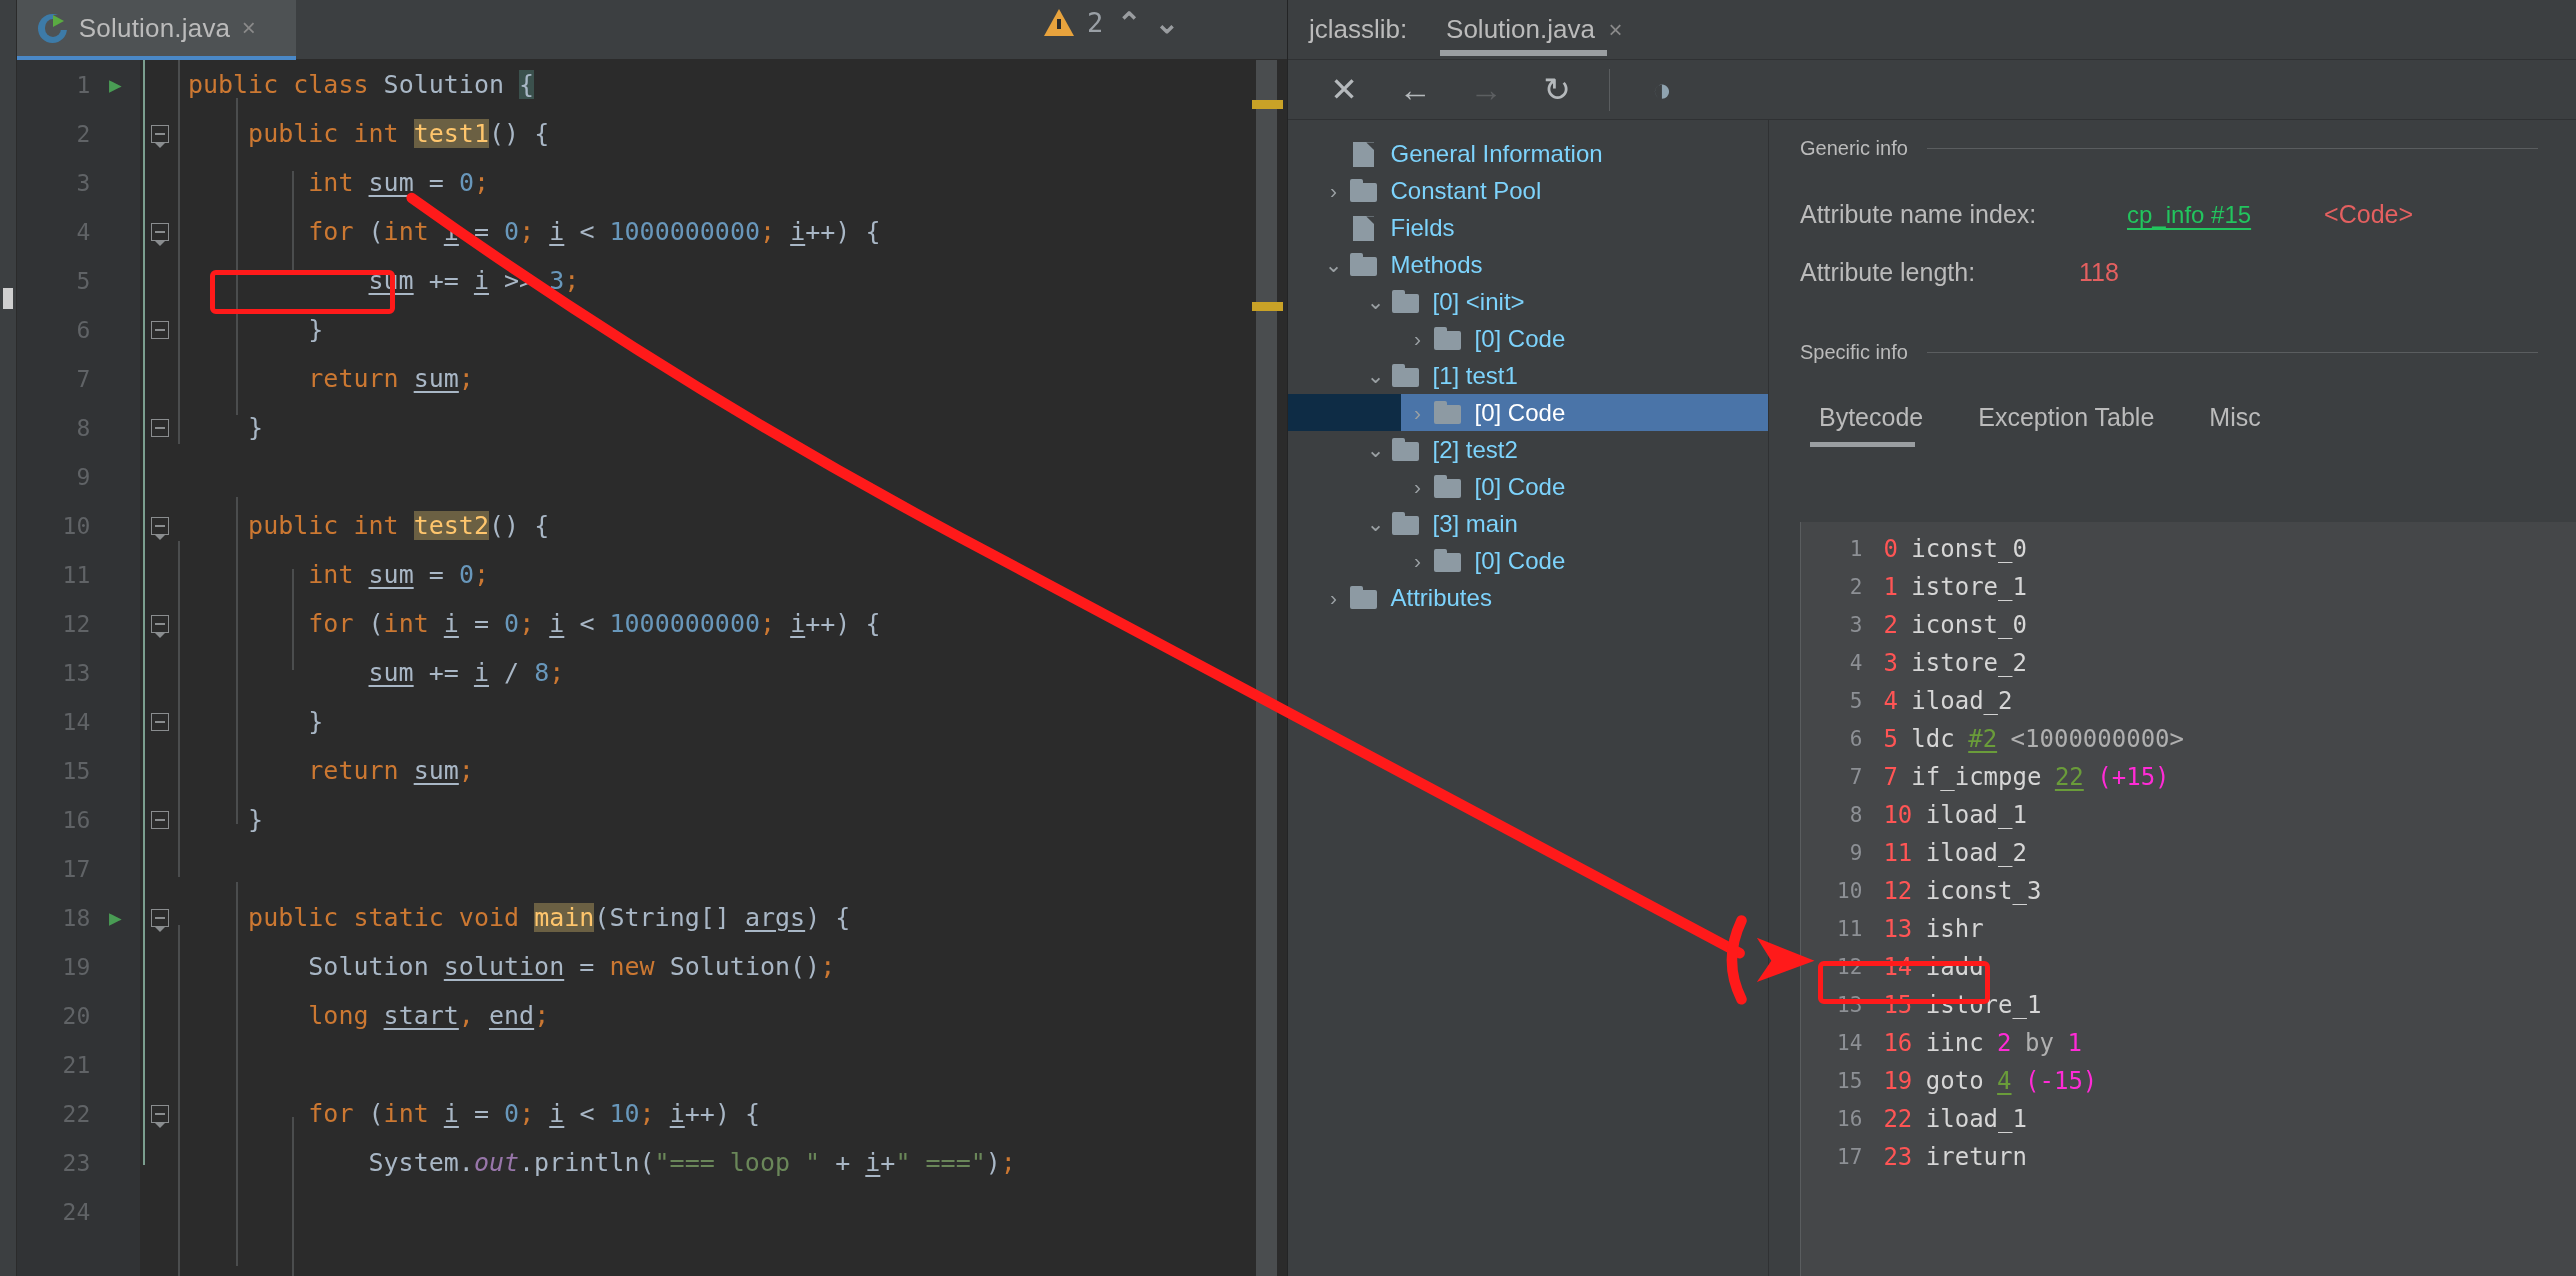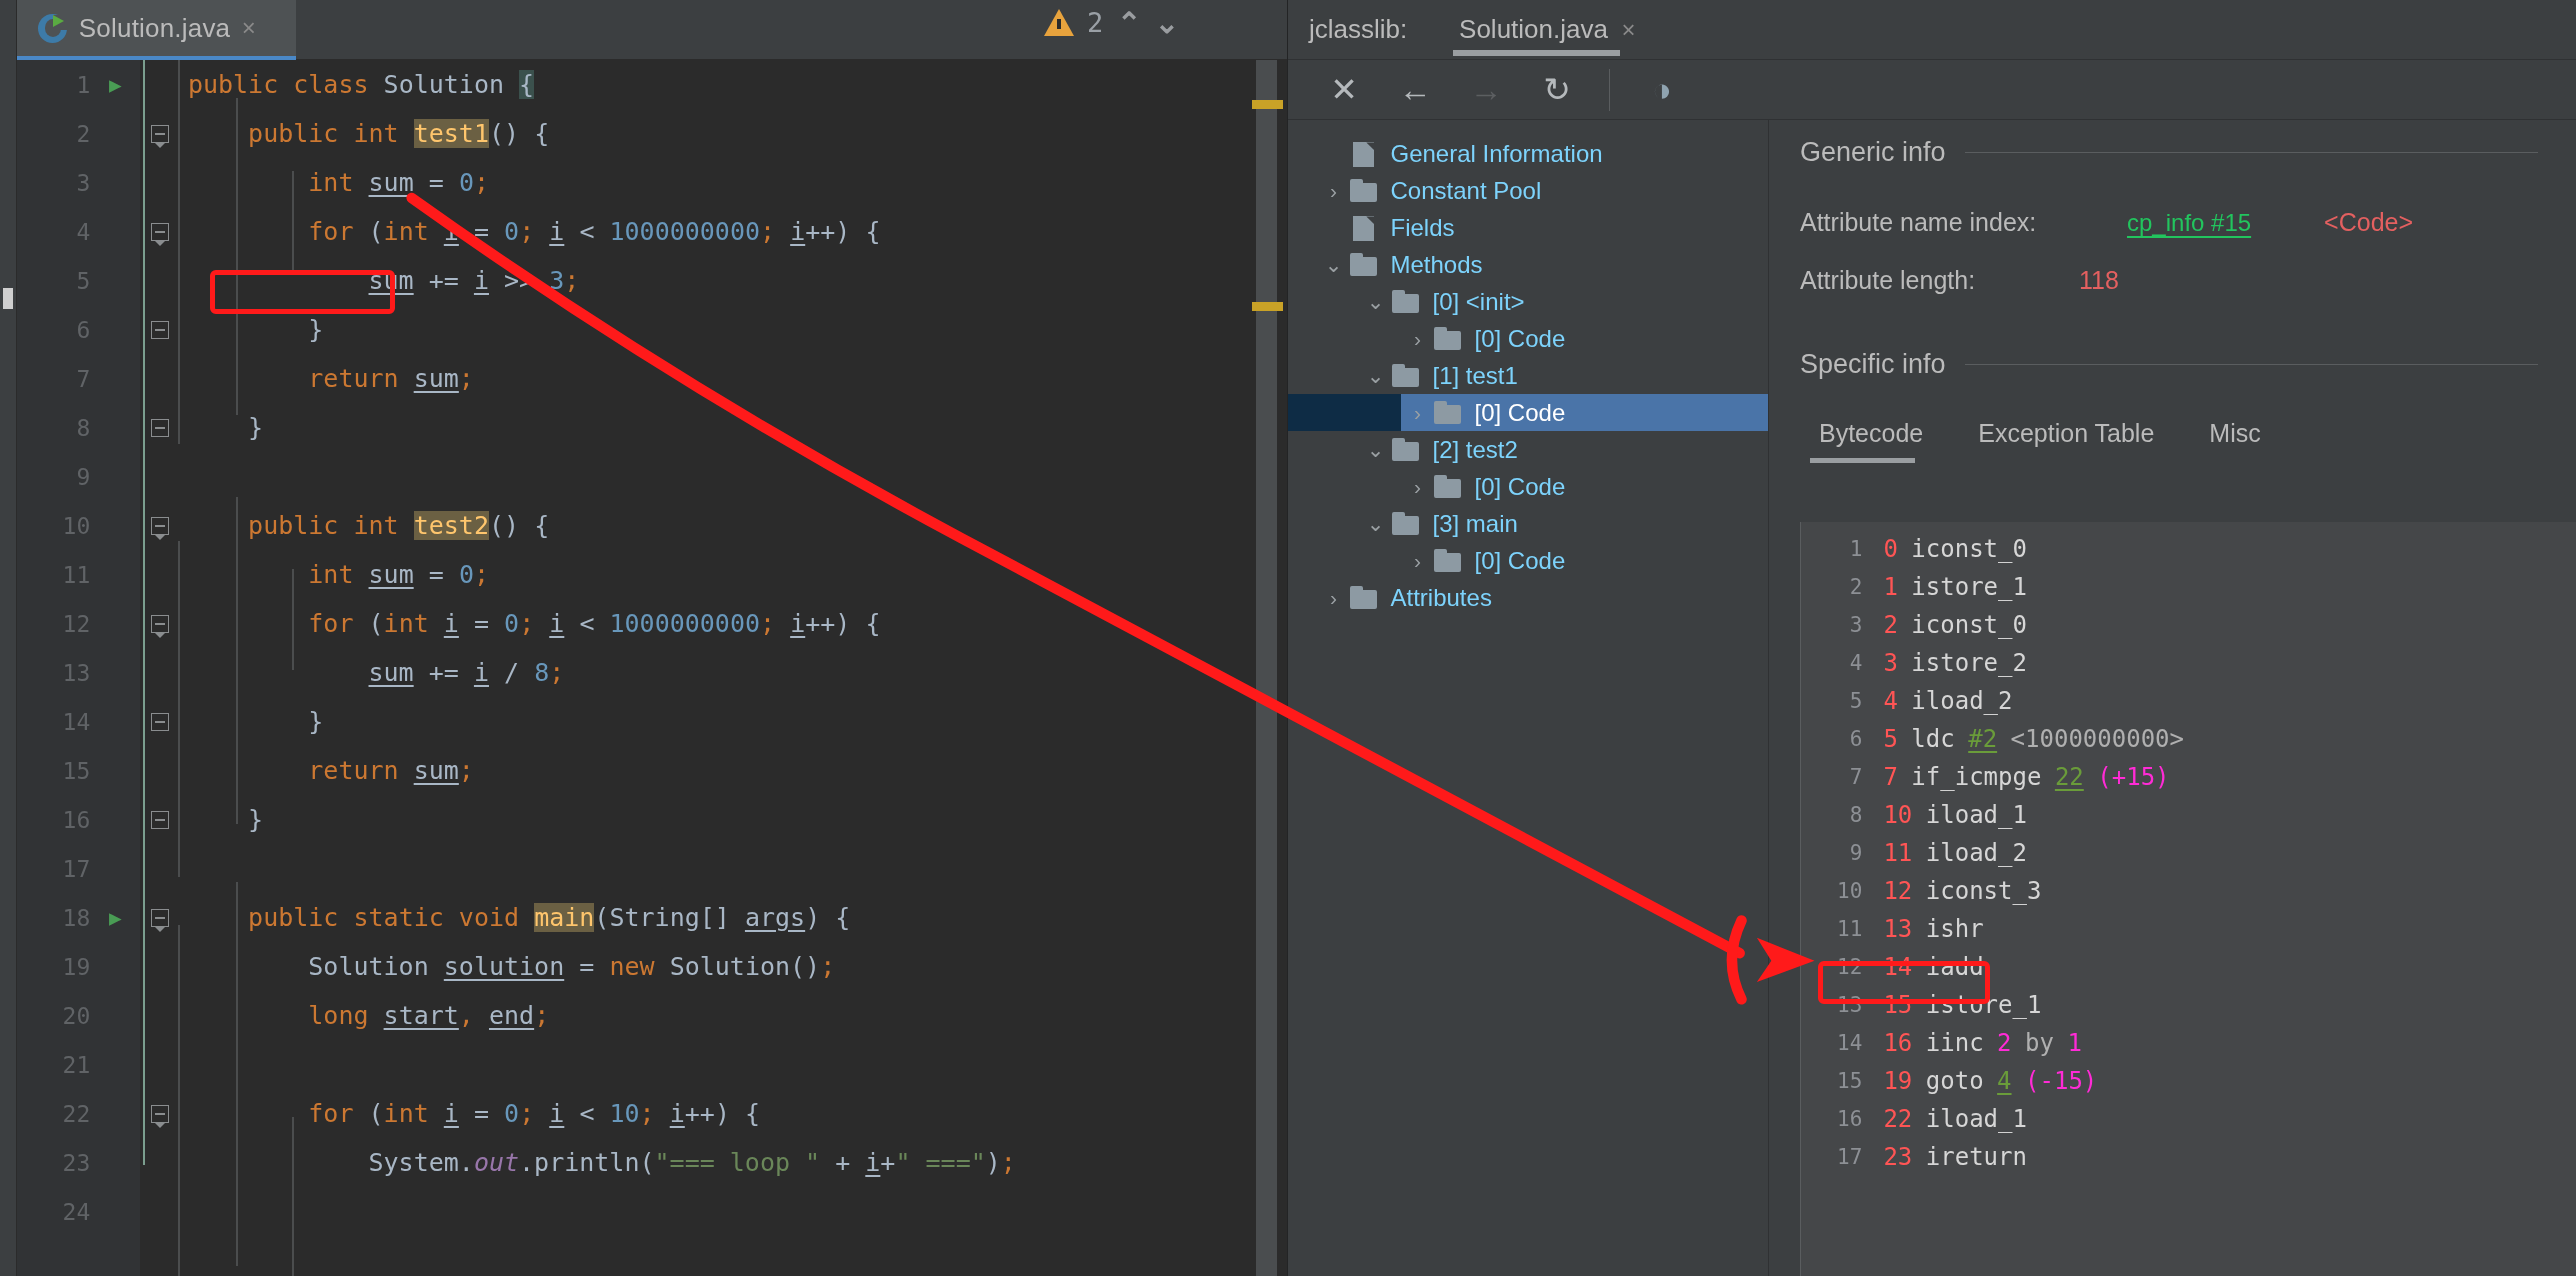--- a/index.html
+++ b/index.html
@@ -149,21 +149,21 @@
   }
 
   
   .right-pane {
     position: relative;
     width: 1288px; height: 1276px;
     background: #3c3f41;
   }
   .jc-tabbar {
     height: 60px; background:#3c3f41;
-    display:flex; align-items:center; gap: 13px;
+    display:flex; align-items:center; gap: 0;
     padding-left: 21px;
     border-bottom: 1px solid #2f3133;
     position: relative;
   }
   .jc-title { color:#bbbbbb; font-size:26px; margin-right: 33px;}
   .jc-tab {
     position:relative; display:flex; align-items:center; gap:13.5px;
     height: 60px; padding: 0 5.8px;
   }
   .jc-tab .lbl { color:#bbbbbb; font-size: 26px; }
@@ -218,21 +218,21 @@
     background:#3c3f41; clip-path: polygon(0 0, 100% 100%, 100% 0);
   }
   .tlabel { color:#7dd3fc; }
 
   .detail {
     flex: 1; background:#3c3f41; position:relative; padding: 0 0 0 31px;
   }
   .sec-hdr {
     display:flex; align-items:center; gap: 19px; margin-top: 17.3px;
   }
-  .sec-hdr .t { color:#bbbbbb; font-size: 27px; white-space:nowrap;}
+  .sec-hdr .t { color:#bbbbbb; font-size: 20px; white-space:nowrap;}
   .sec-hdr .rule { flex:1; height:1px; background:#5a5d5f; margin-right: 38px;}
   .kvrow { display:flex; align-items:baseline; margin-top: 29px; }
   .kvrow .k { color:#bbbbbb; font-size: 25px; width: 279px; flex:0 0 279px;}
   .kvrow .v1 { color:#22c55e; font-size: 24px; text-decoration: underline; text-underline-offset: 4.8px;}
   .kvrow .v2 { color:#e46060; font-size: 25px; margin-left: 25px;}
   .kvrow .vred { color:#e46060; font-size: 25px; }
 
   .subtabs { display:flex; gap: 17px; margin-top: 33px; }
   .subtab { position:relative; padding: 5.8px 19px 15.4px 19px; color:#bbbbbb; font-size: 25px;}
   .subtab.active::after {

